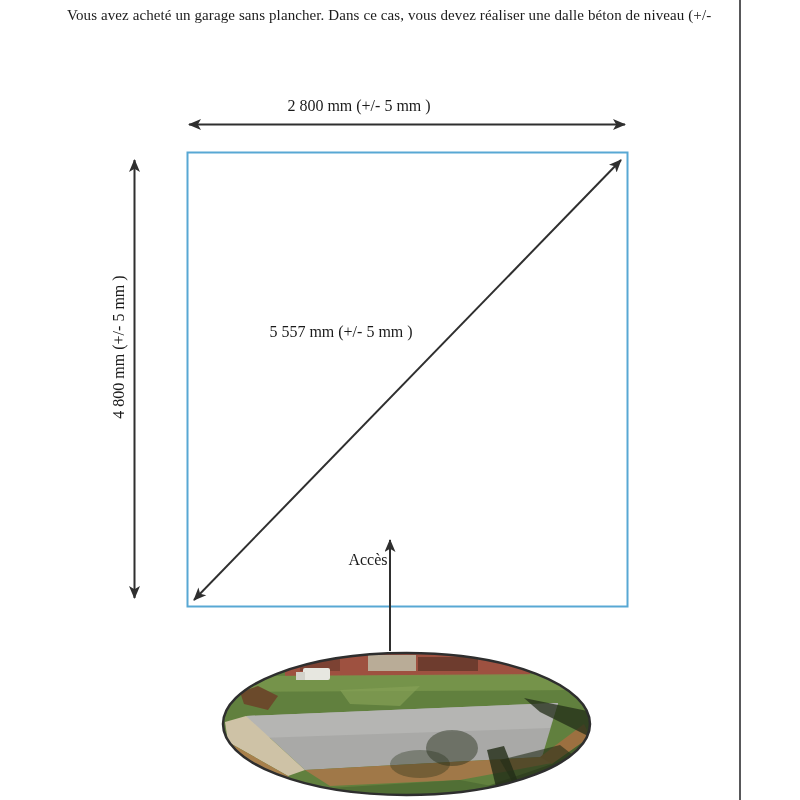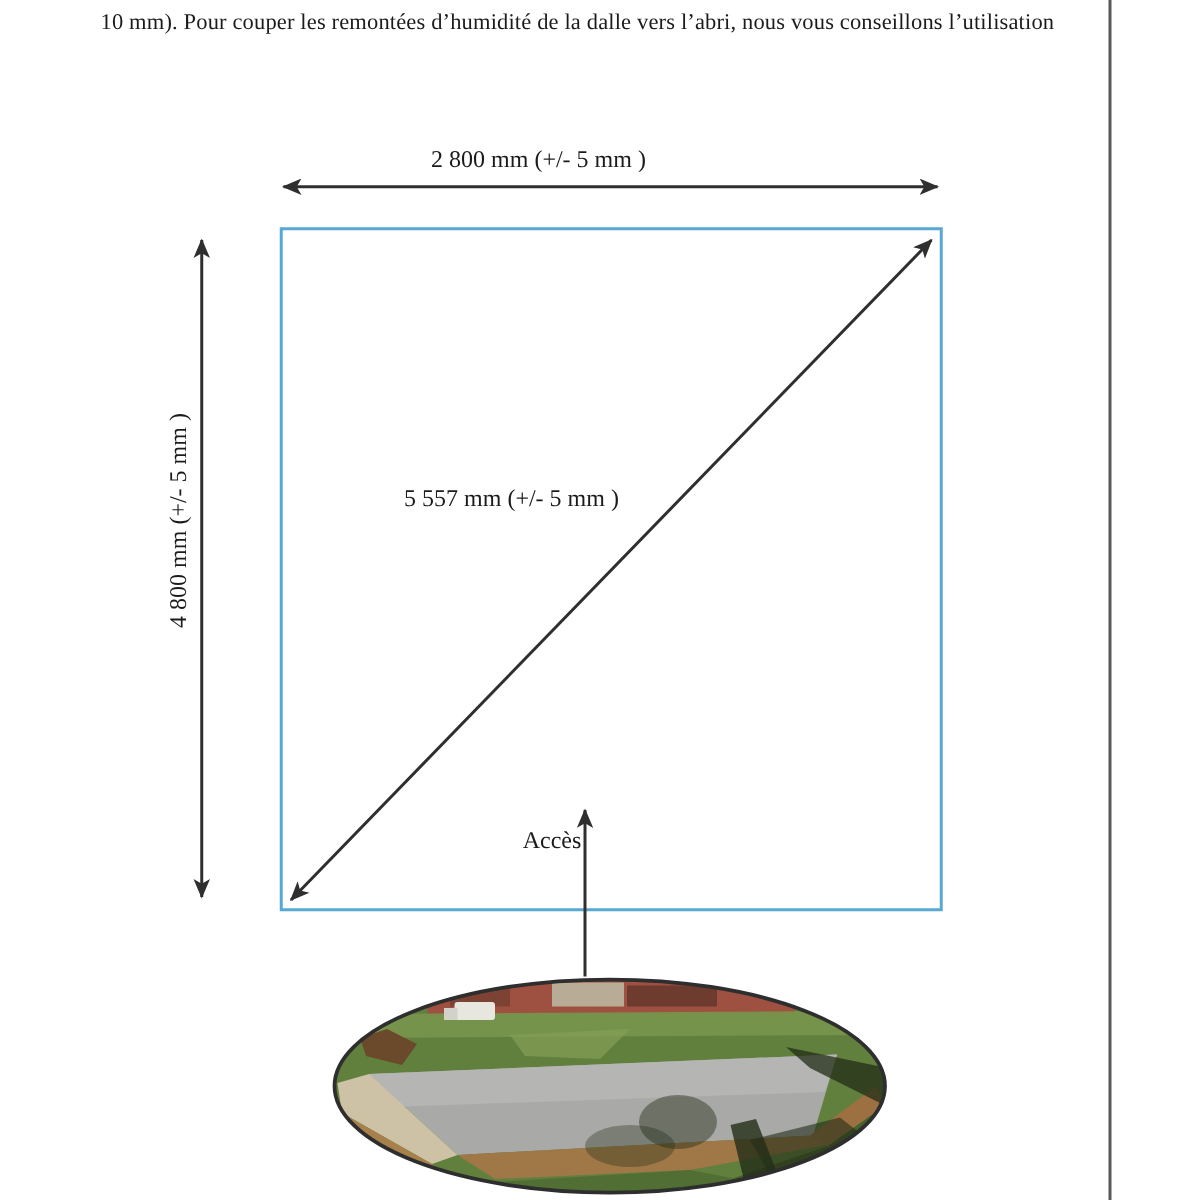--- a/index.html
+++ b/index.html
@@ -22,21 +22,21 @@
     font-size:16px; fill:#1b1b1b;
   }
   .arrow-line { stroke-width:2; fill:none; }
 </style>
 </head>
 <body>
 
 <div class="page">
 
   <div class="intro">
-    <span>10 mm). Pour couper les remontées d’humidité de la dalle vers l’abri, nous vous conseillons l’utilisation</span>
+    <span>Vous avez acheté un garage sans plancher. Dans ce cas, vous devez réaliser une dalle béton de niveau (+/-</span>
   </div>
 
   <div class="right-rule"></div>
 
   <svg class="diagram" width="800" height="800" viewBox="0 0 800 800">
     <defs>
       <marker id="ah-end" markerUnits="userSpaceOnUse" markerWidth="14" markerHeight="12" refX="12" refY="5.5" orient="auto">
         <path d="M0,0 L13,5.5 L0,11 L3.2,5.5 Z" fill="#2f2f2f"></path>
       </marker>
       <marker id="ah-start" markerUnits="userSpaceOnUse" markerWidth="14" markerHeight="12" refX="1" refY="5.5" orient="auto">

